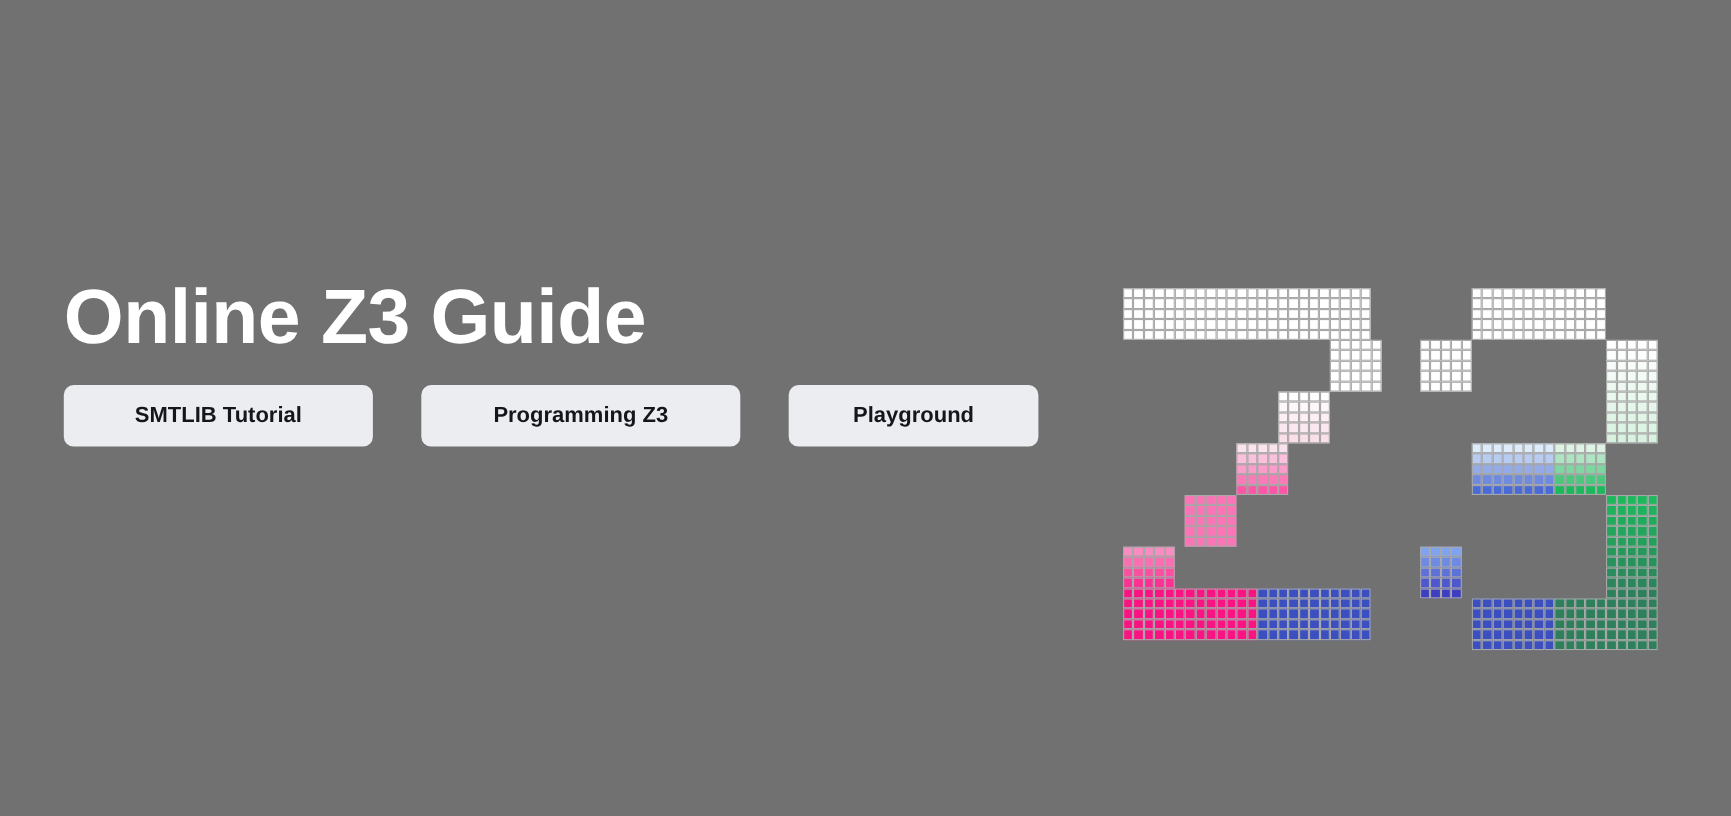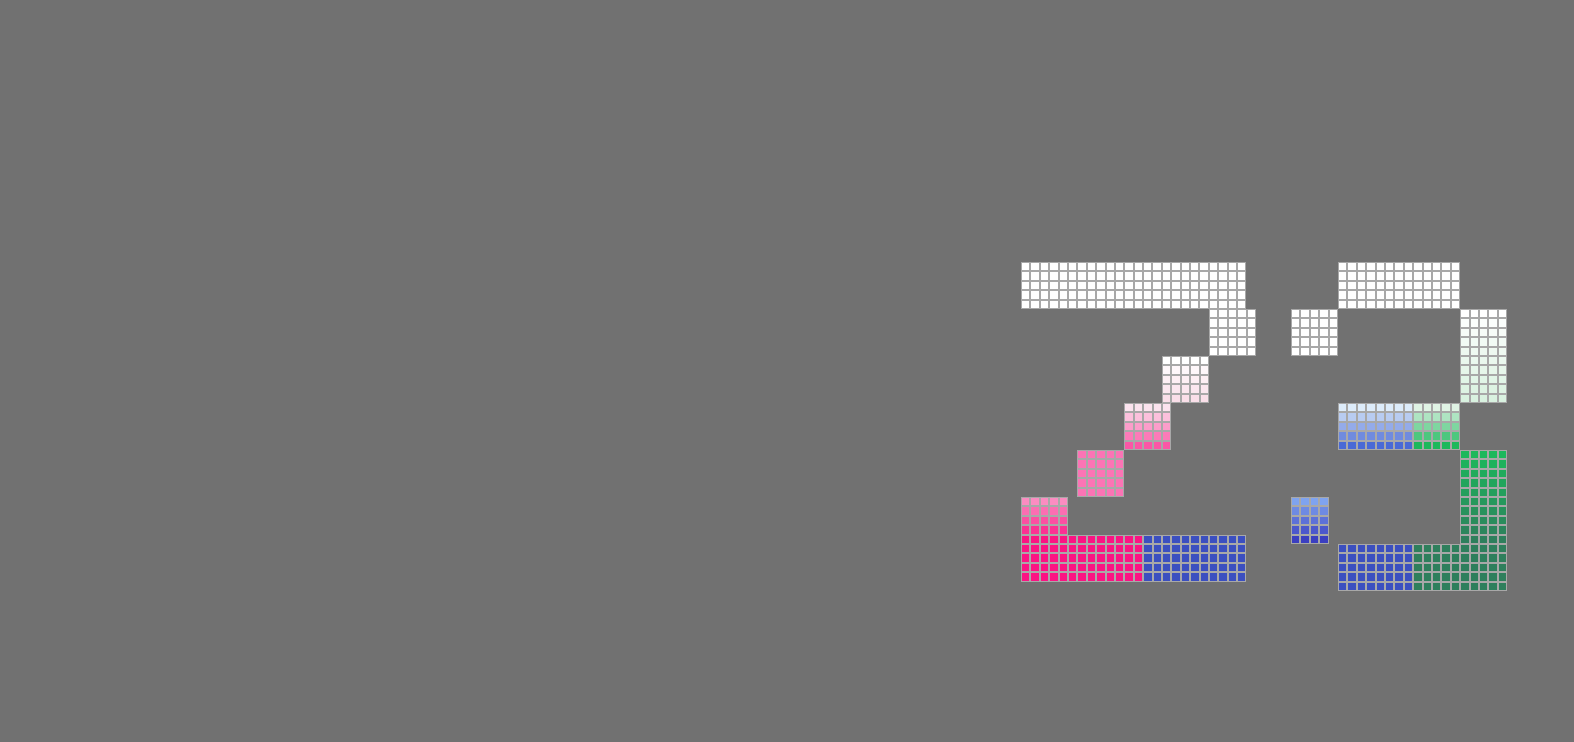--- a/index.html
+++ b/index.html
@@ -95,20 +95,29 @@
     box-sizing: border-box;
     border: 1.4px solid #a8a8a8;
     background: #ffffff;
   }
 </style>
 </head>
 <body>
 
 <div class="hero">
 
+  <div class="hero-text">
+    <h1 class="hero-title">Online Z3 Guide</h1>
+
+    <div class="btn-row">
+      <button class="hero-btn b0">SMTLIB Tutorial</button>
+      <button class="hero-btn b1">Programming Z3</button>
+      <button class="hero-btn b2">Playground</button>
+    </div>
+  </div>
 
   <div class="logo">
     <div class="glyph z">
         <div class="blk" style="left: 0px; top: 0px; grid-template-columns: repeat(24, 9.4px); grid-template-rows: repeat(5, 9.4px);">
           <div class="cell" style="background: rgb(255, 255, 255); border-color: rgb(168, 168, 168);"></div>
           <div class="cell" style="background: rgb(255, 255, 255); border-color: rgb(168, 168, 168);"></div>
           <div class="cell" style="background: rgb(255, 255, 255); border-color: rgb(168, 168, 168);"></div>
           <div class="cell" style="background: rgb(255, 255, 255); border-color: rgb(168, 168, 168);"></div>
           <div class="cell" style="background: rgb(255, 255, 255); border-color: rgb(168, 168, 168);"></div>
           <div class="cell" style="background: rgb(255, 255, 255); border-color: rgb(168, 168, 168);"></div>

